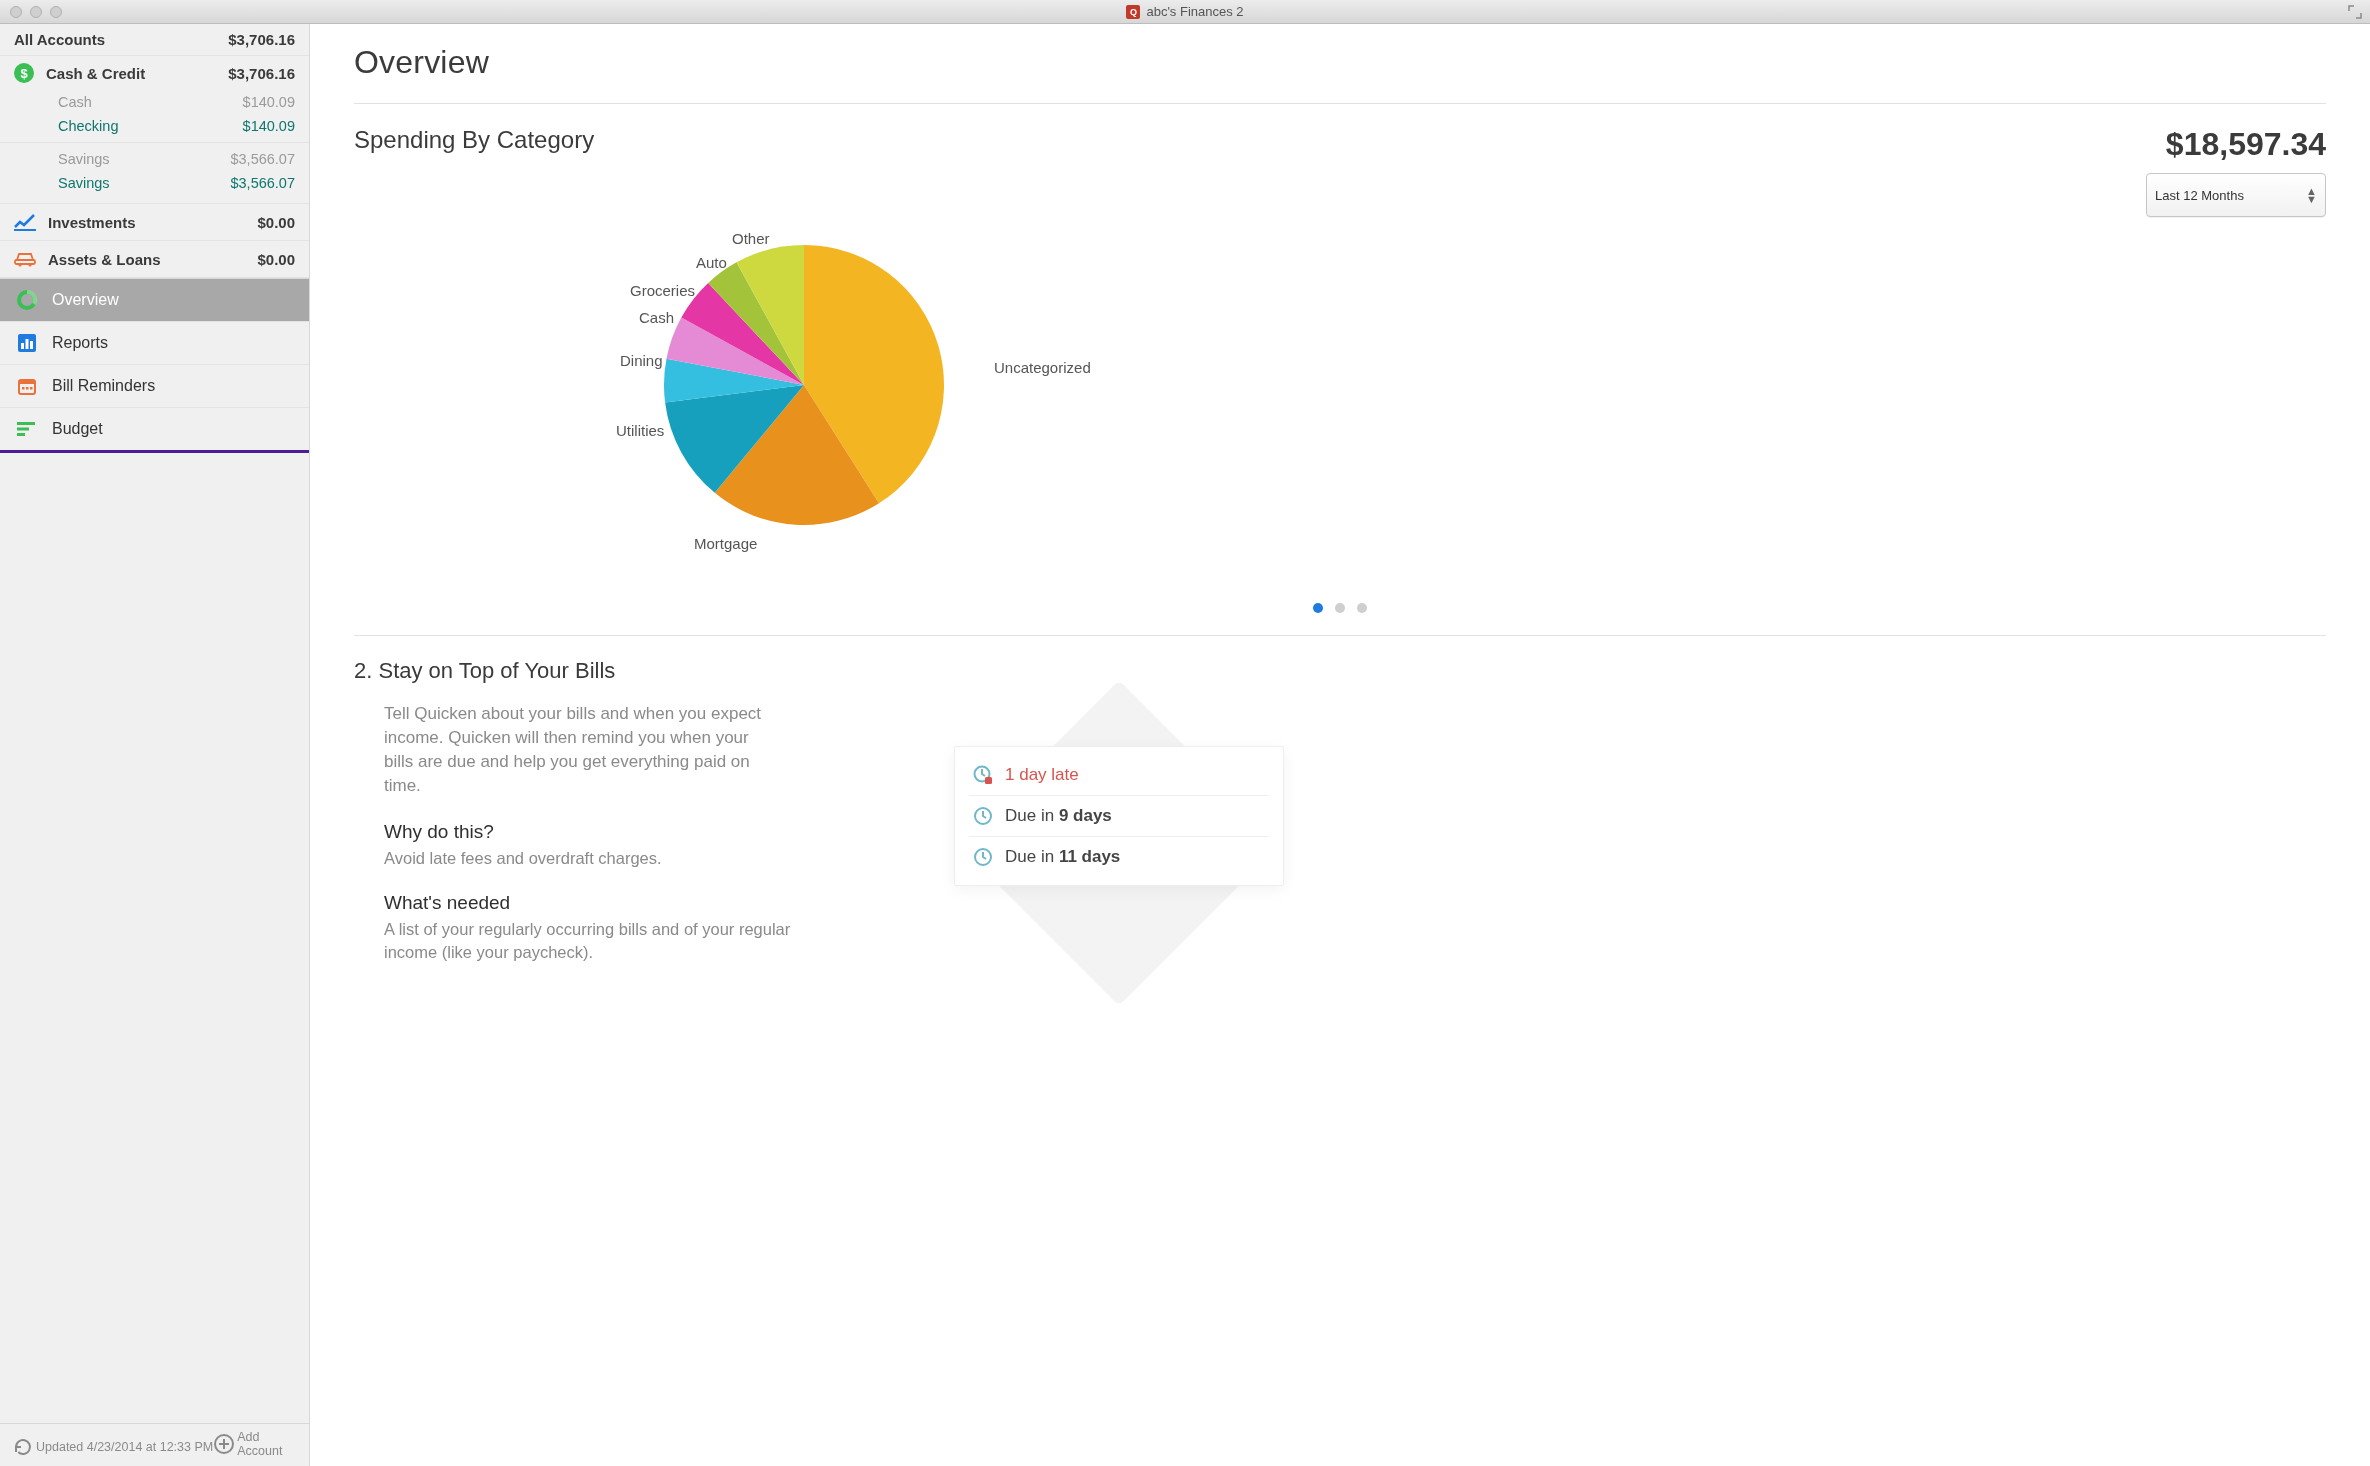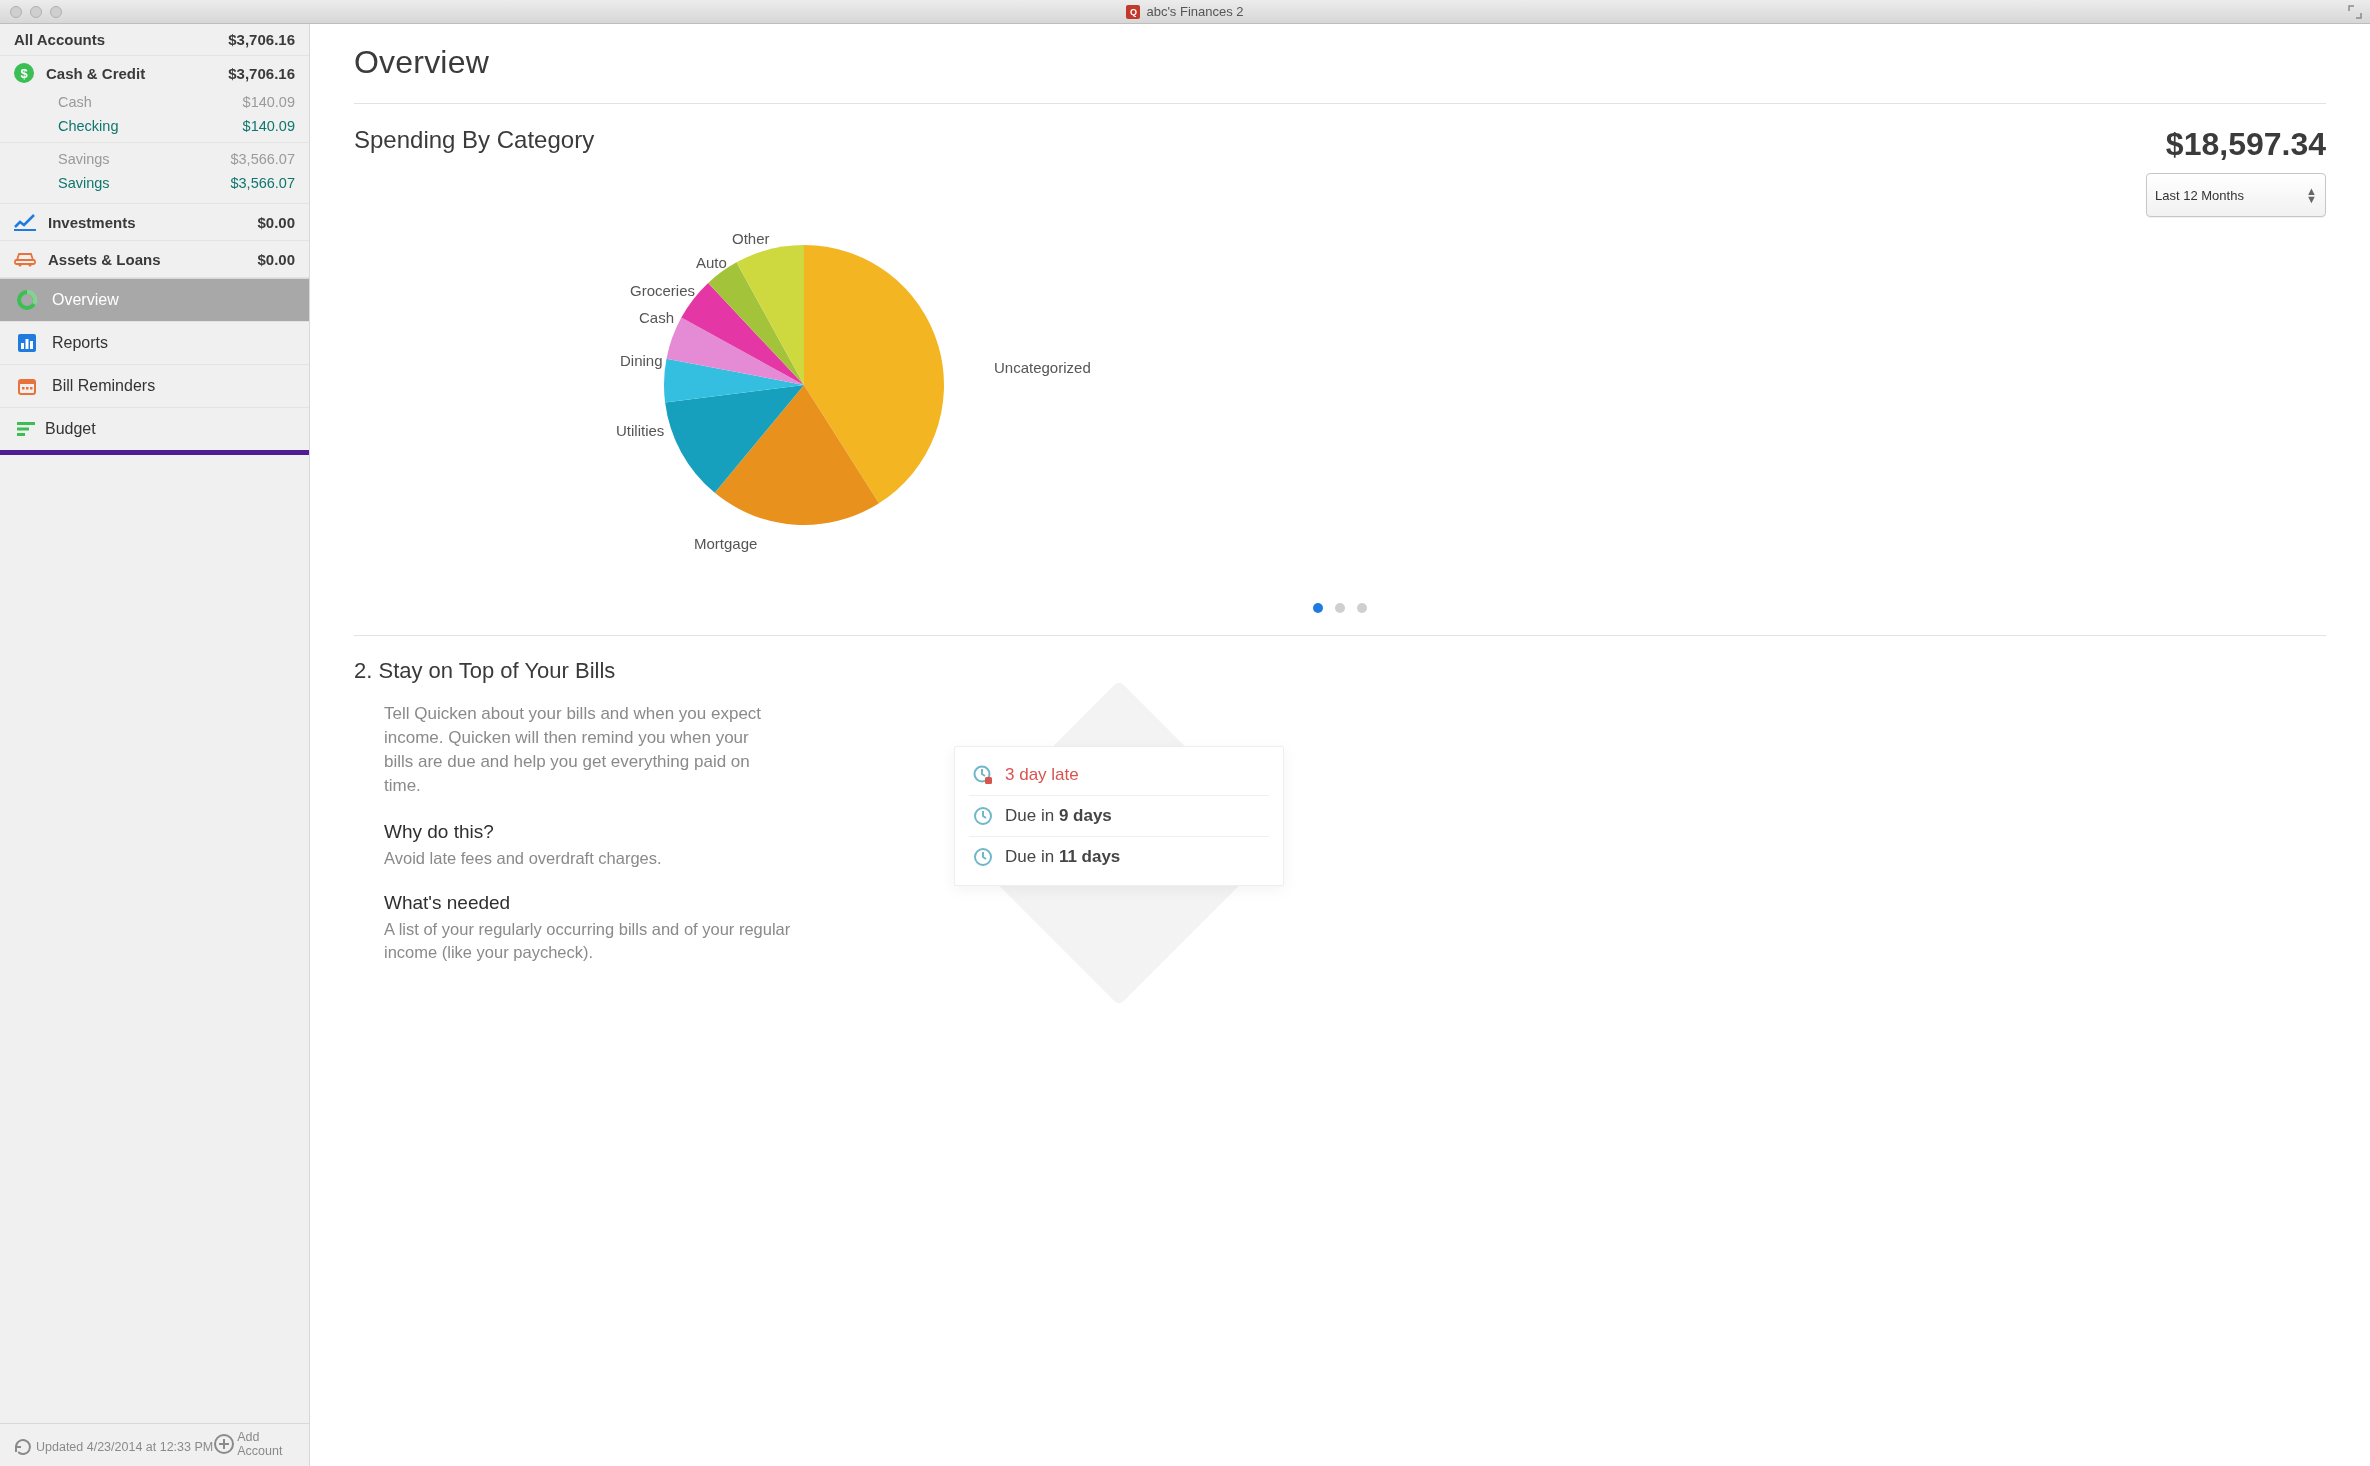--- a/index.html
+++ b/index.html
@@ -262,21 +262,21 @@
           <svg width="18" height="18" viewBox="0 0 18 18">
               <rect x="1" y="3" width="16" height="14" rx="2" fill="none" stroke="#e8723a" stroke-width="2"></rect>
               <rect x="1" y="3" width="16" height="4" fill="#e8723a"></rect>
               <rect x="4" y="10" width="2.5" height="2.5" fill="#e8723a"></rect>
               <rect x="8" y="10" width="2.5" height="2.5" fill="#e8723a"></rect>
               <rect x="12" y="10" width="2.5" height="2.5" fill="#e8723a"></rect>
             </svg>
         </span>
         <span>Bill Reminders</span>
       </div>
-      <div class="sb-nav" style="border-bottom:5px solid #4c1d95;gap:7px;">
+      <div class="sb-nav" style="border-bottom:3px solid #4c1d95;">
         <span class="sb-icon">
           <svg width="20" height="16" viewBox="0 0 20 16">
               <rect x="0" y="1" width="18" height="3" fill="#3bbf55"></rect>
               <rect x="0" y="6.5" width="12" height="3" fill="#3bbf55"></rect>
               <rect x="0" y="12" width="8" height="3" fill="#3bbf55"></rect>
             </svg>
         </span>
         <span>Budget</span>
       </div>
     </div>
@@ -370,21 +370,21 @@
         <div class="diamond"></div>
         <div class="due-card">
           <div class="due-row">
             <span>
               <svg width="20" height="20" viewBox="0 0 20 20">
                   <circle cx="9" cy="9" r="7.5" fill="none" stroke="#6fb7c9" stroke-width="2"></circle>
                   <path d="M9 4 V9 L12 11" stroke="#6fb7c9" stroke-width="2" fill="none"></path>
                   <rect x="12" y="12" width="7" height="7" rx="1.5" fill="#d9534f"></rect>
                 </svg>
             </span>
-            <span class="late">3 day late</span>
+            <span class="late">1 day late</span>
           </div>
           <div class="due-row">
             <span>
               <svg width="20" height="20" viewBox="0 0 20 20">
                   <circle cx="10" cy="10" r="8" fill="none" stroke="#6fb7c9" stroke-width="2"></circle>
                   <path d="M10 5 V10 L13 12" stroke="#6fb7c9" stroke-width="2" fill="none"></path>
                 </svg>
             </span>
             <span><span>Due in </span><b>9 days</b></span>
           </div>

